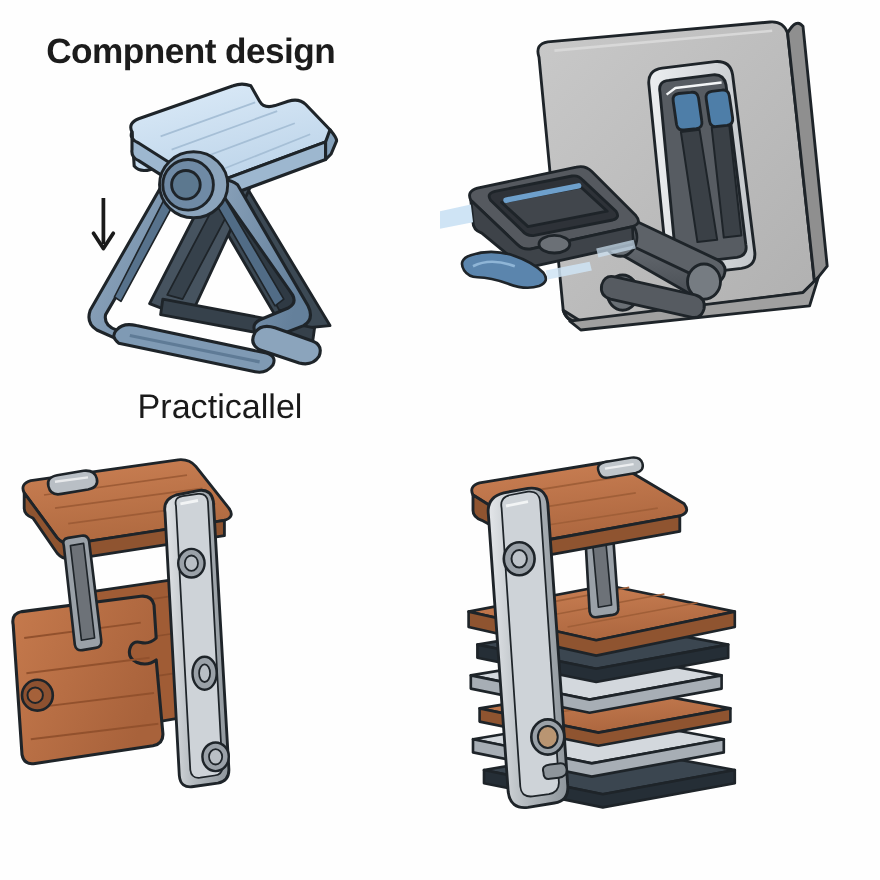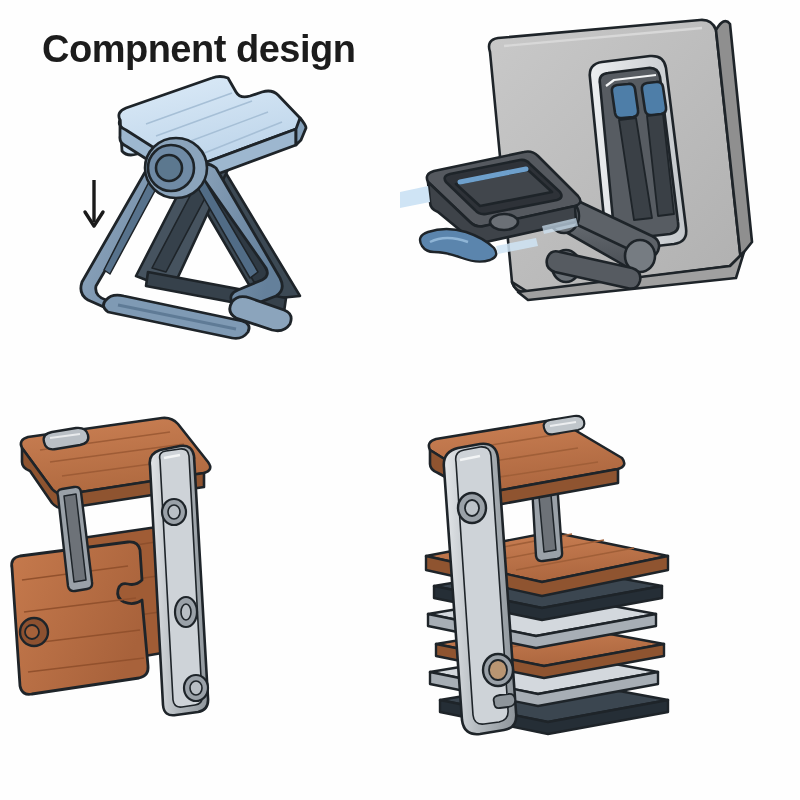--- a/index.html
+++ b/index.html
@@ -17,21 +17,21 @@
   #page {
     position: relative;
     width: 800px;
     height: 800px;
     background: #fefefe;
   }
   #page-title {
     position: absolute;
     left: 42px;
     top: 28px;
-    font-size: 38px;
+    font-size: 32px;
     font-weight: bold;
     letter-spacing: -0.5px;
     color: #1c1c1c;
     white-space: nowrap;
   }
   .grid {
     position: absolute;
     left: 0;
     top: 0;
     width: 800px;
@@ -146,20 +146,21 @@
             <ellipse cx="171" cy="168" rx="23" ry="23" fill="#6f8aa5"></ellipse>
             <ellipse cx="169" cy="168" rx="13" ry="13" fill="#5c788f"></ellipse>
           </g>
 
           <g stroke="#1a1a1a" stroke-width="3.4" fill="none">
             <line x1="94" y1="180" x2="94" y2="222"></line>
             <path d="M85 212 L94 226 L103 212" fill="none" stroke-linecap="round" stroke-linejoin="round"></path>
           </g>
         </svg>
       </div>
+      <div class="caption">Practicallel</div>
     </div>
 
     <div class="cell cell-r0 cell-c1">
       <div class="figure">
         <svg width="400" height="360" viewBox="0 0 400 360" xmlns="http://www.w3.org/2000/svg">
           <defs>
             <linearGradient id="wallGrad" x1="0" y1="0" x2="1" y2="1">
               <stop offset="0%" stop-color="#c9c9c9"></stop>
               <stop offset="100%" stop-color="#b0b0b0"></stop>
             </linearGradient>

